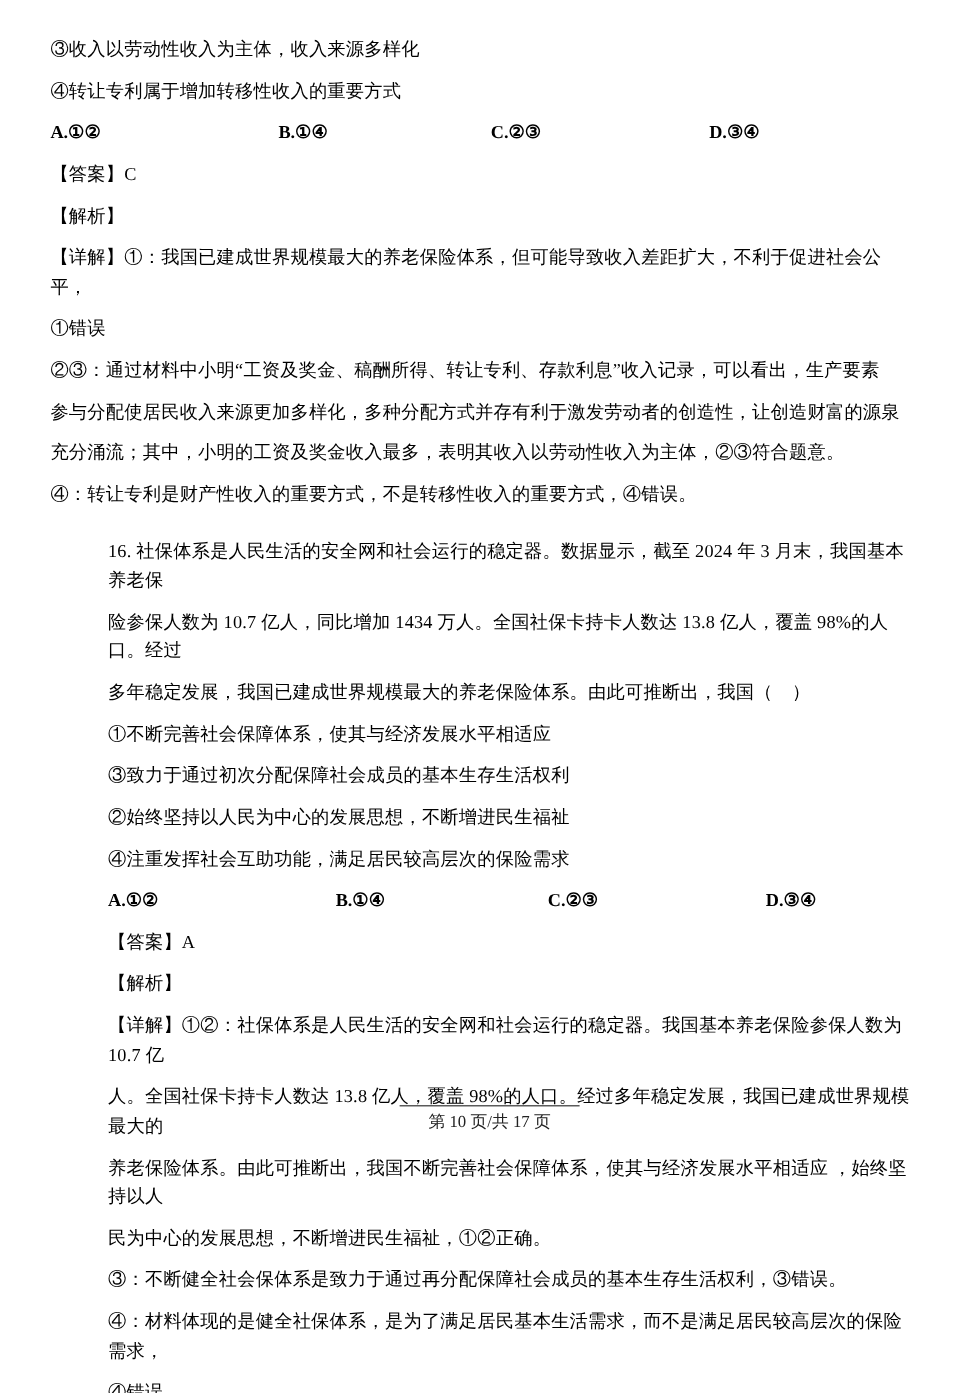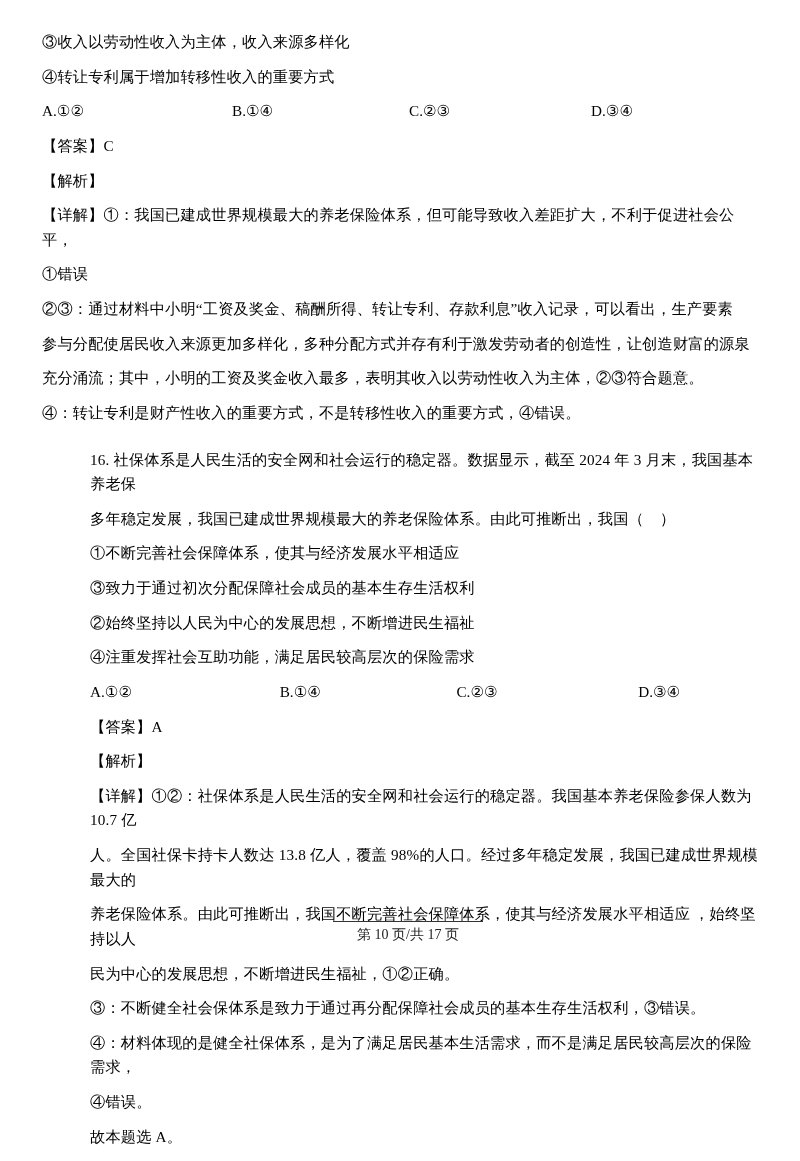--- a/index.html
+++ b/index.html
@@ -28,20 +28,21 @@
     margin: 0 0 10px 0;
     letter-spacing: 0.2px;
     text-align: left;
     white-space: pre-wrap;
   }
   .options {
     display: flex;
     font-size: 15.2px;
     margin: 0 0 10px 0;
     line-height: 1.62;
+    font-weight: bold;
   }
   .opt {
     display: inline-block;
   }
   .opt-a { width: 190px; }
   .opt-b { width: 177px; }
   .opt-c { width: 182px; }
   .opt-d { width: 120px; }
   .q-num-block {
     margin-top: 22px;
@@ -90,20 +91,21 @@
   <div class="line">①错误</div>
 
   <div class="line">②③：通过材料中小明“工资及奖金、稿酬所得、转让专利、存款利息”收入记录，可以看出，生产要素</div>
   <div class="line">参与分配使居民收入来源更加多样化，多种分配方式并存有利于激发劳动者的创造性，让创造财富的源泉</div>
   <div class="line">充分涌流；其中，小明的工资及奖金收入最多，表明其收入以劳动性收入为主体，②③符合题意。</div>
 
   <div class="line">④：转让专利是财产性收入的重要方式，不是转移性收入的重要方式，④错误。</div>
 
   <div class="q-num-block">
     <div class="line">16. 社保体系是人民生活的安全网和社会运行的稳定器。数据显示，截至 2024 年 3 月末，我国基本养老保</div>
+    <div class="line">险参保人数为 10.7 亿人，同比增加 1434 万人。全国社保卡持卡人数达 13.8 亿人，覆盖 98%的人口。经过</div>
     <div class="line">多年稳定发展，我国已建成世界规模最大的养老保险体系。由此可推断出，我国（    ）</div>
 
     <div class="line">①不断完善社会保障体系，使其与经济发展水平相适应</div>
     <div class="line">③致力于通过初次分配保障社会成员的基本生存生活权利</div>
     <div class="line">②始终坚持以人民为中心的发展思想，不断增进民生福祉</div>
     <div class="line">④注重发挥社会互助功能，满足居民较高层次的保险需求</div>
 
     <div class="options">
       <span class="opt opt-a">A.①②</span>
       <span class="opt opt-b">B.①④</span>

